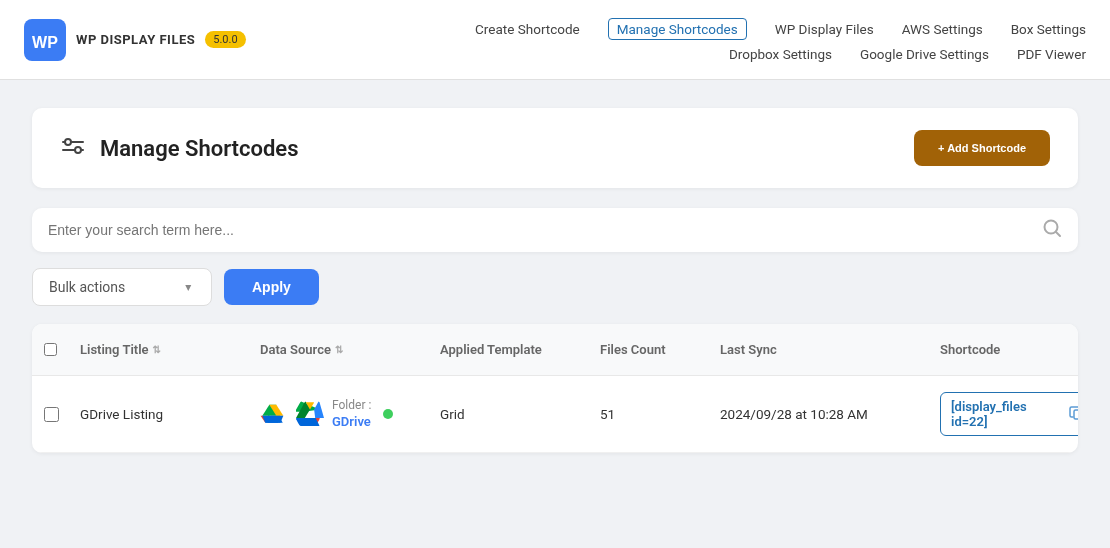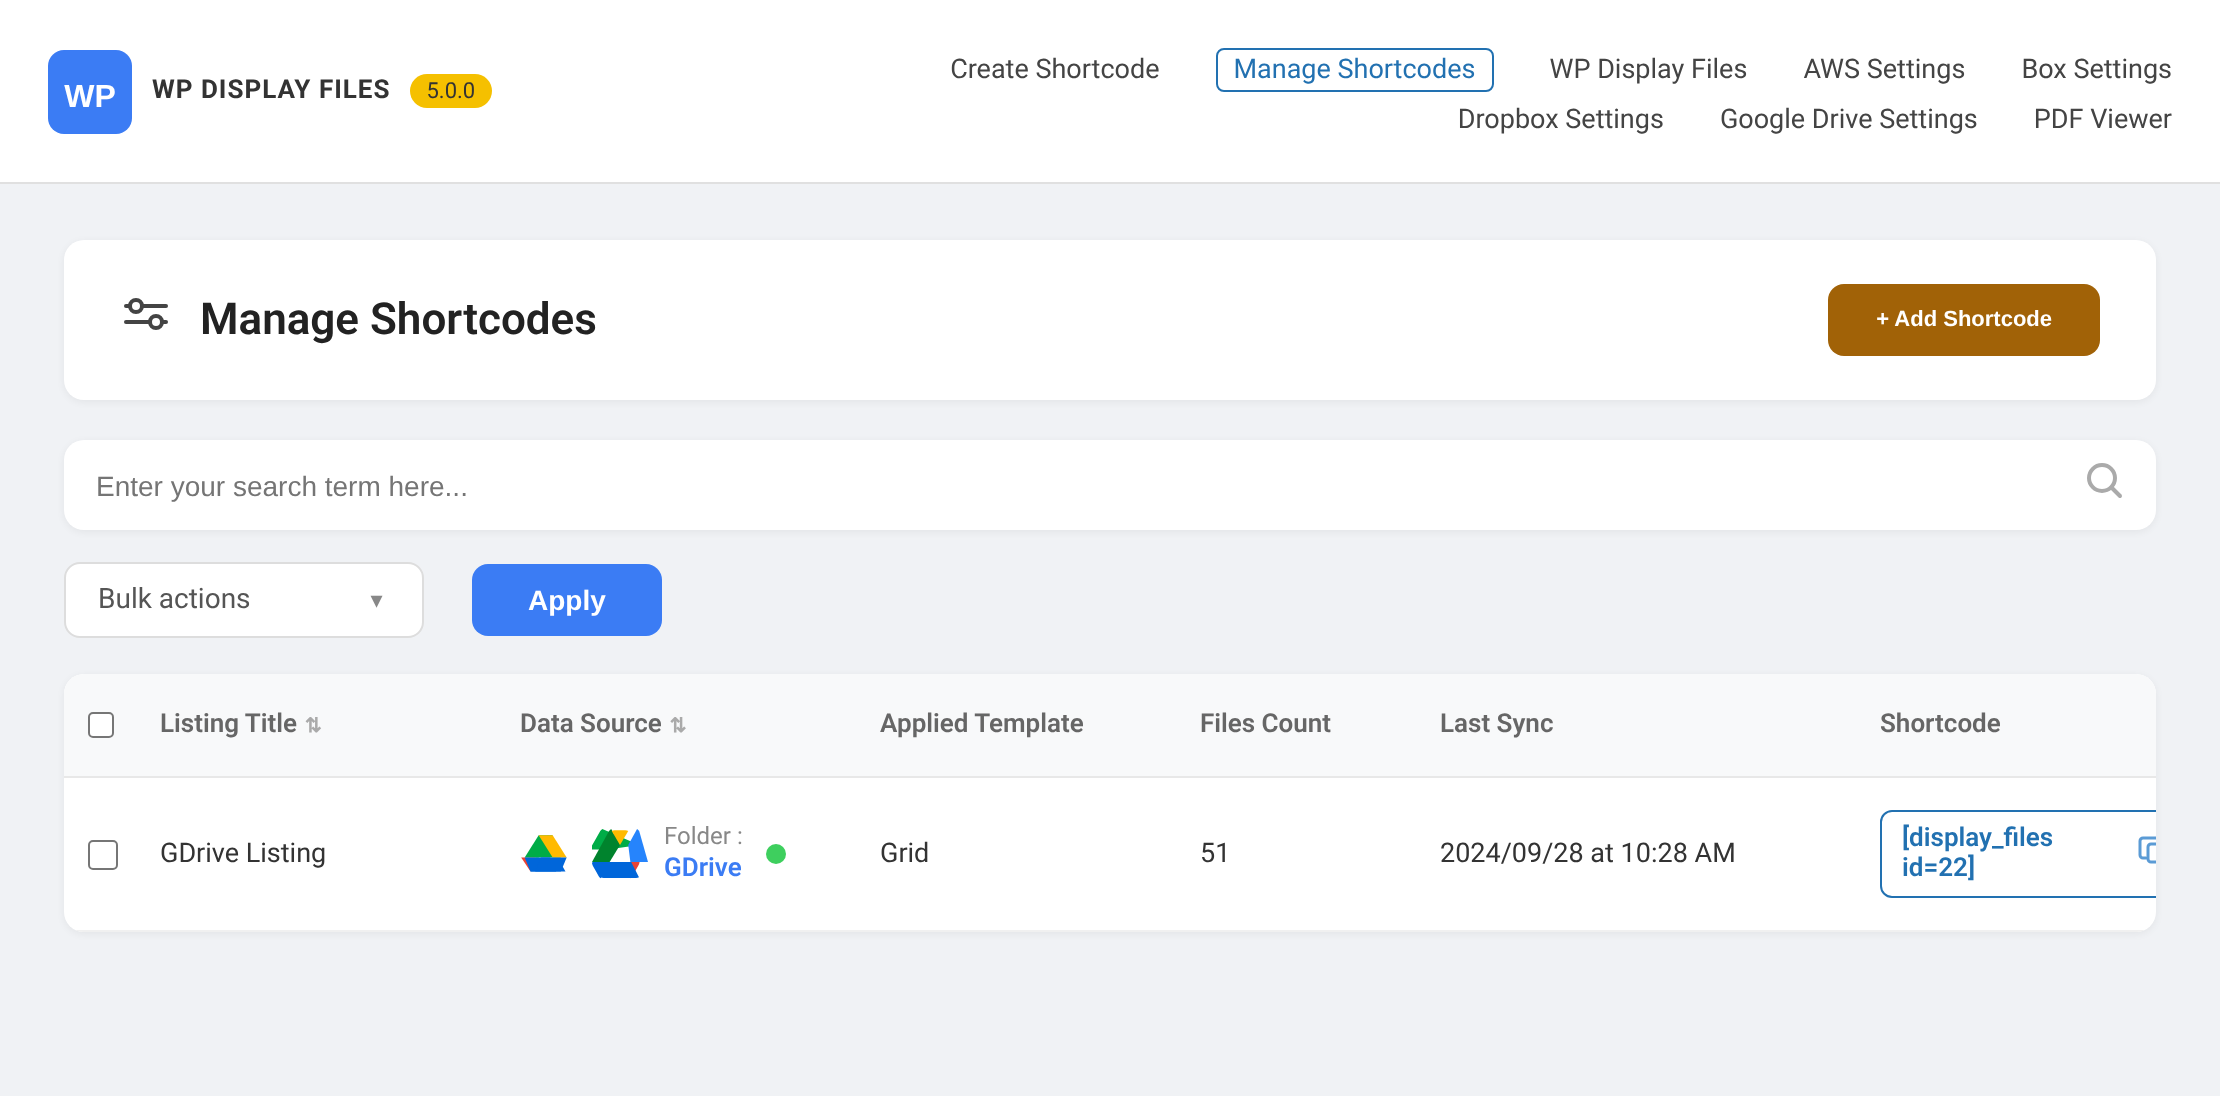--- a/index.html
+++ b/index.html
@@ -13,21 +13,21 @@
     }
 
     
     .top-nav {
       background: #fff;
       border-bottom: 1px solid #e0e0e0;
       padding: 0 24px;
       display: flex;
       align-items: center;
       justify-content: space-between;
-      height: 92px;
+      height: 80px;
     }
     .logo-area {
       display: flex;
       align-items: center;
       gap: 10px;
     }
     .logo-icon {
       width: 42px;
       height: 42px;
     }
@@ -135,21 +135,21 @@
     }
     .search-icon {
       color: #aaa;
       font-size: 18px;
     }
 
     
     .bulk-row {
       display: flex;
       align-items: center;
-      gap: 24px;
+      gap: 12px;
       margin-bottom: 18px;
     }
     .bulk-select {
       background: #fff;
       border: 1.5px solid #ddd;
       border-radius: 8px;
       padding: 10px 16px;
       font-size: 14px;
       color: #555;
       cursor: pointer;

